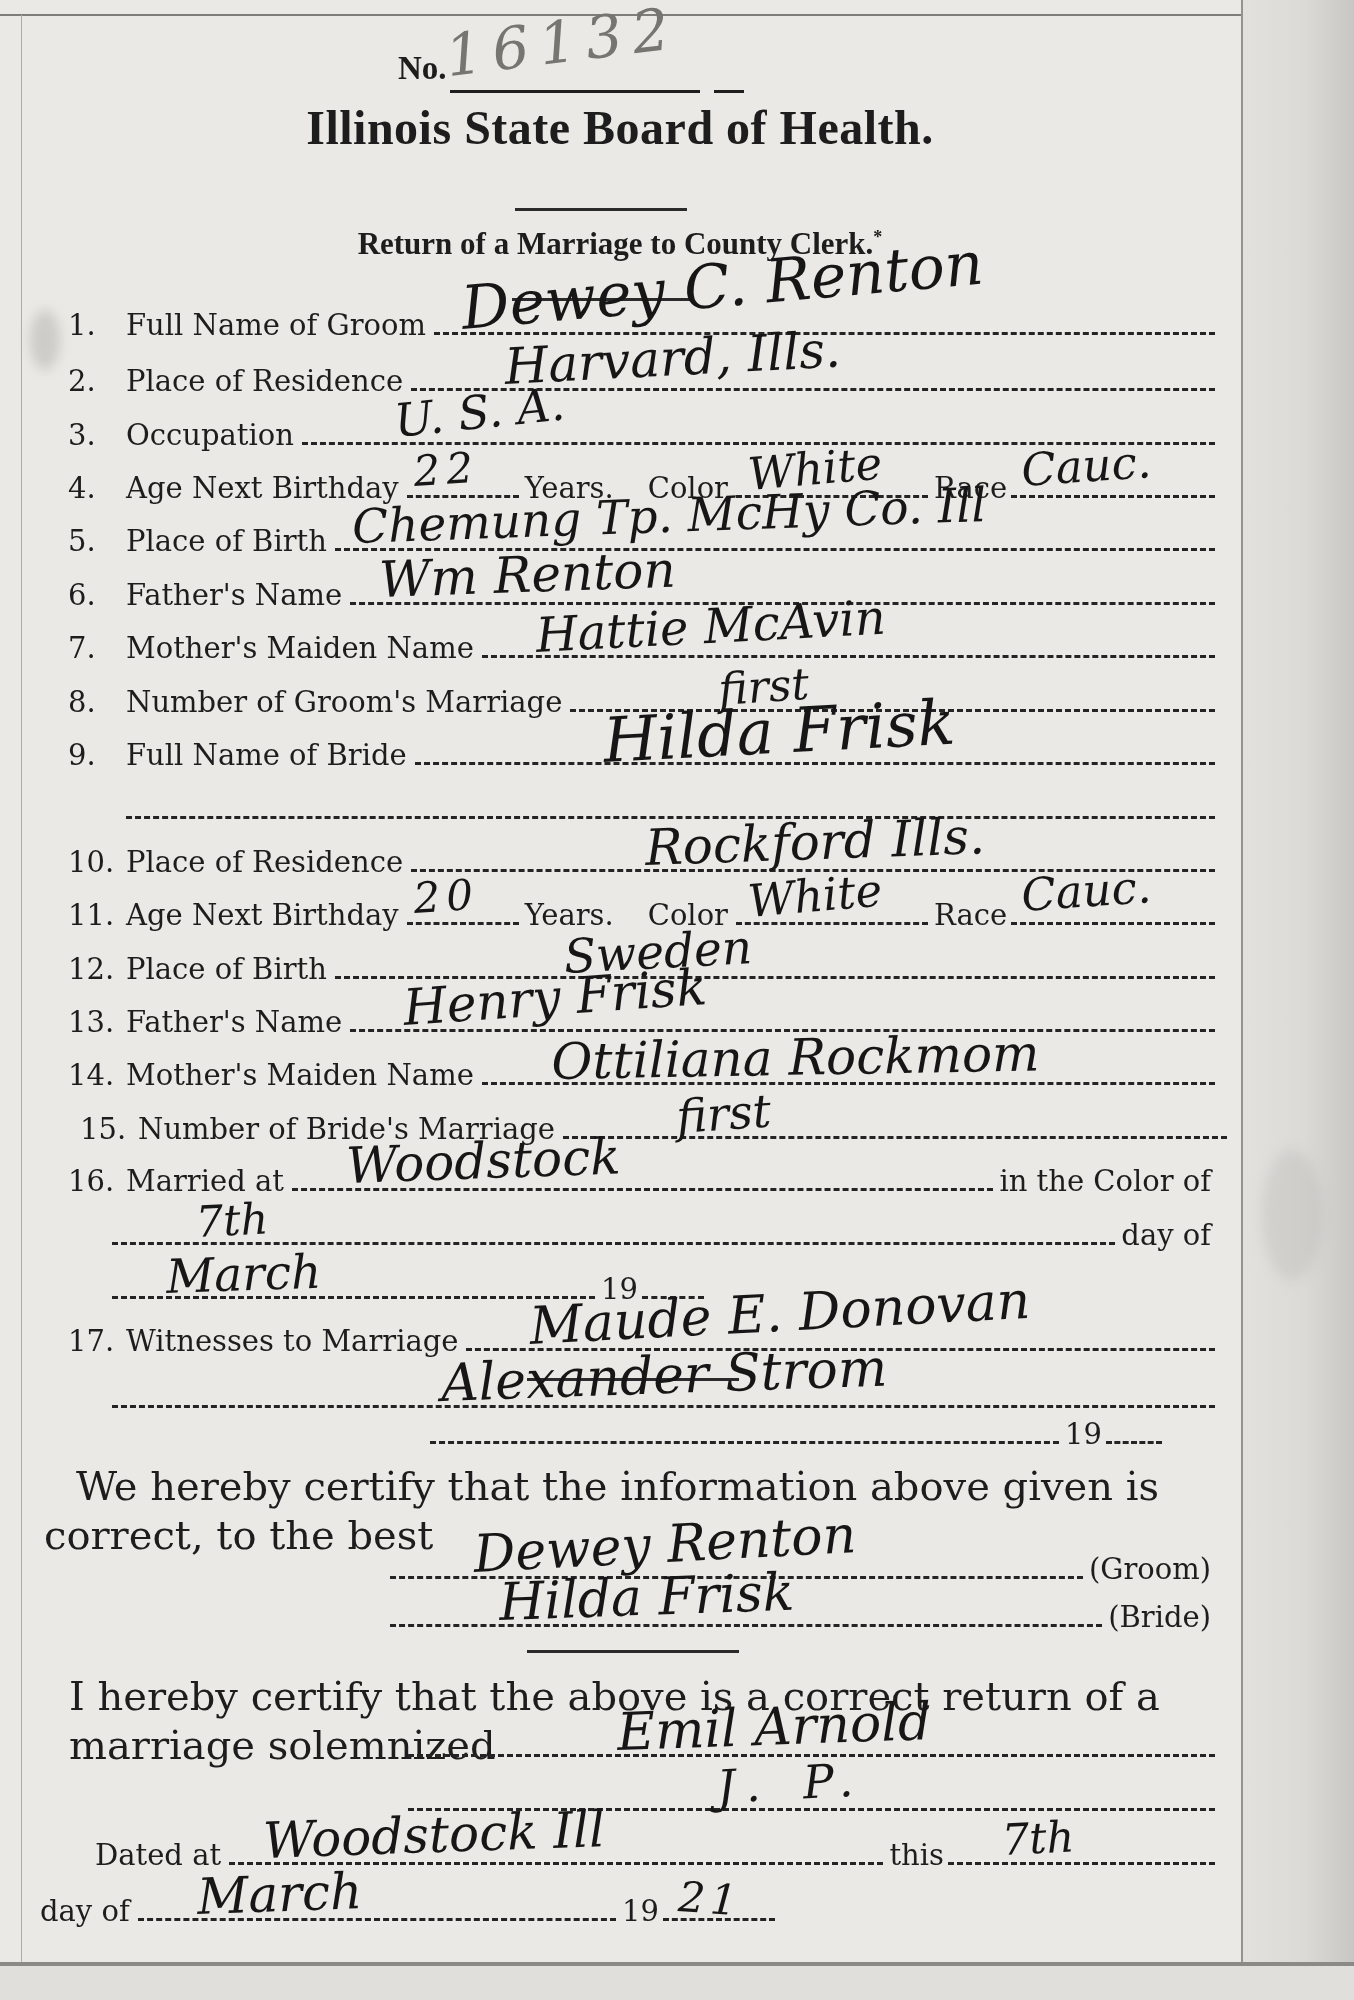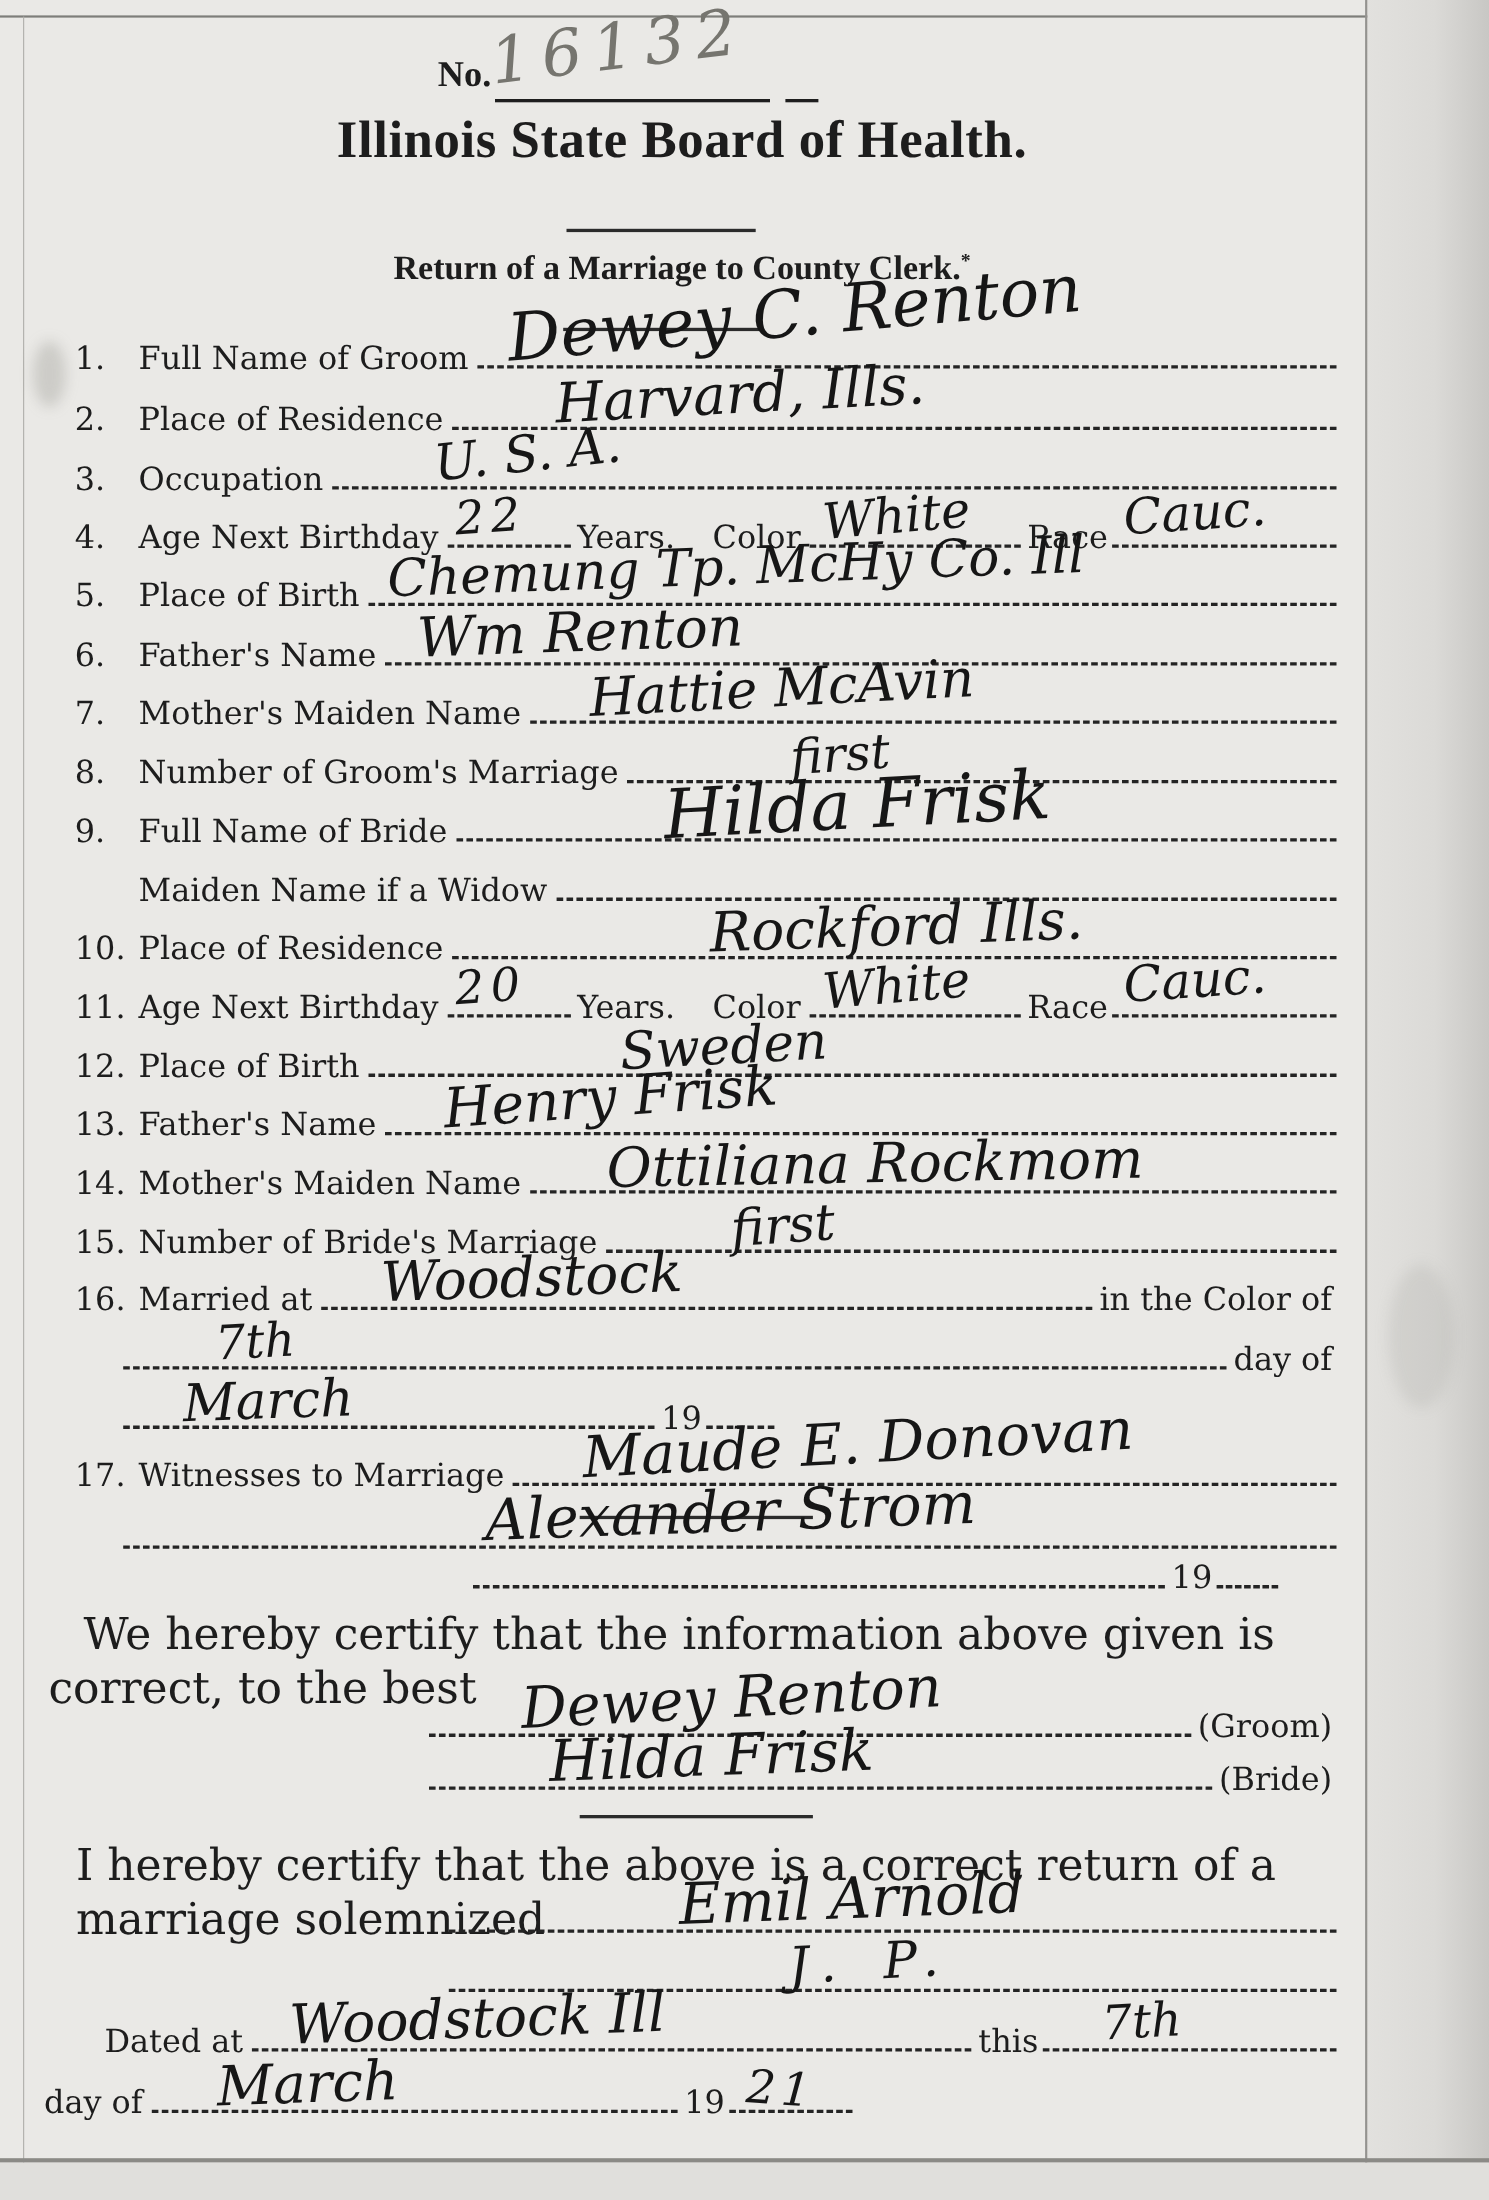--- a/index.html
+++ b/index.html
@@ -143,21 +143,20 @@
   <div class="row" style="top:726px;">
     <span class="num">9.</span>
     <span class="lbl">Full Name of Bride</span>
     <span class="fill">
       <span class="hw" style="left:190px;bottom:-10px;font-size:62px;transform:rotate(-3deg);">Hilda Frisk</span>
     </span>
   </div>
 
   <div class="row" style="top:780px;">
     <span class="num"></span>
-    <span class="lbl">Maiden Name if a Widow</span>
     <span class="fill"></span>
   </div>
 
   <div class="row" style="top:833px;">
     <span class="num">10.</span>
     <span class="lbl">Place of Residence</span>
     <span class="fill">
       <span class="hw" style="left:235px;bottom:-4px;font-size:50px;transform:rotate(-2deg);">Rockford Ills.</span>
     </span>
   </div>
@@ -197,21 +196,21 @@
   </div>
 
   <div class="row" style="top:1046px;">
     <span class="num">14.</span>
     <span class="lbl">Mother's Maiden Name</span>
     <span class="fill">
       <span class="hw" style="left:70px;bottom:-5px;font-size:50px;transform:rotate(-1deg);">Ottiliana Rockmom</span>
     </span>
   </div>
 
-  <div class="row" style="top:1100px;">
+  <div class="row" style="top:1100px;margin-left:12px;">
     <span class="num">15.</span>
     <span class="lbl">Number of Bride's Marriage</span>
     <span class="fill">
       <span class="hw" style="left:115px;bottom:-4px;font-size:46px;transform:rotate(-4deg);">first</span>
     </span>
   </div>
 
   <div class="row" style="top:1152px;">
     <span class="num">16.</span>
     <span class="lbl">Married at</span>

